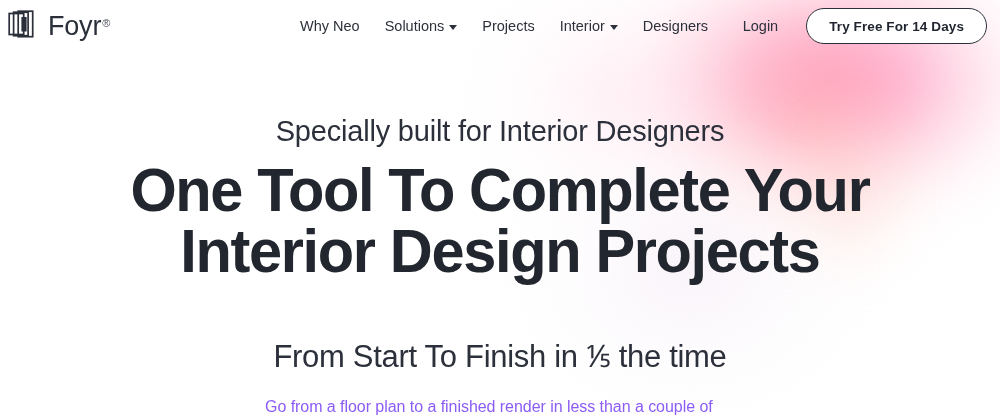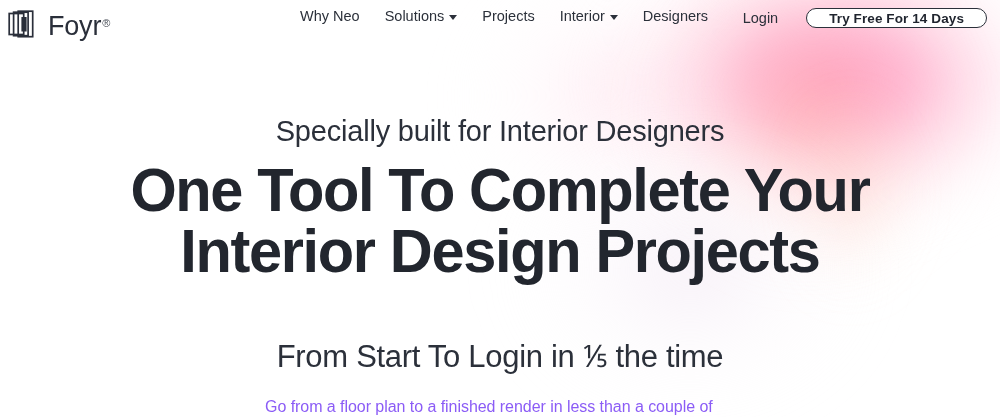--- a/index.html
+++ b/index.html
@@ -134,21 +134,21 @@
     vertical-align: super;
     color: #4a4f58;
     margin-left: 1px;
     position: relative;
     top: 2px;
   }
 
   .nav {
     position: absolute;
     left: 300px;
-    top: 6px;
+    top: 16px;
     display: flex;
     align-items: center;
     gap: 25px;
   }
   .nav-item {
     font-size: 14.5px;
     color: #2b303a;
     text-decoration: none;
     white-space: nowrap;
     display: inline-flex;
@@ -178,21 +178,21 @@
   .login-link {
     font-size: 14.5px;
     color: #2b303a;
     text-decoration: none;
     white-space: nowrap;
   }
   .trial-button {
     display: inline-flex;
     align-items: center;
     justify-content: center;
-    height: 20px;
+    height: 36px;
     padding: 0 22px;
     border: 1.4px solid #2b303a;
     border-radius: 999px;
     background: #ffffff;
     color: #1f242e;
     font-size: 13.5px;
     font-weight: 700;
     letter-spacing: 0.1px;
     white-space: nowrap;
     cursor: pointer;
@@ -303,21 +303,21 @@
     </div>
 
   </div>
 
   <div class="hero">
     <div class="eyebrow">Specially built for Interior Designers</div>
     <h1 class="headline">
       <div>One Tool To Complete Your</div>
       <div>Interior Design Projects</div>
     </h1>
-    <div class="subheadline">From Start To Login in ⅕ the time</div>
+    <div class="subheadline">From Start To Finish in ⅕ the time</div>
     <p class="hero-body">
       <span>Go from a floor plan to a finished render in less than a couple of</span>
       
       
     </p>
   </div>
 
 </div>
 
 </body></html>

